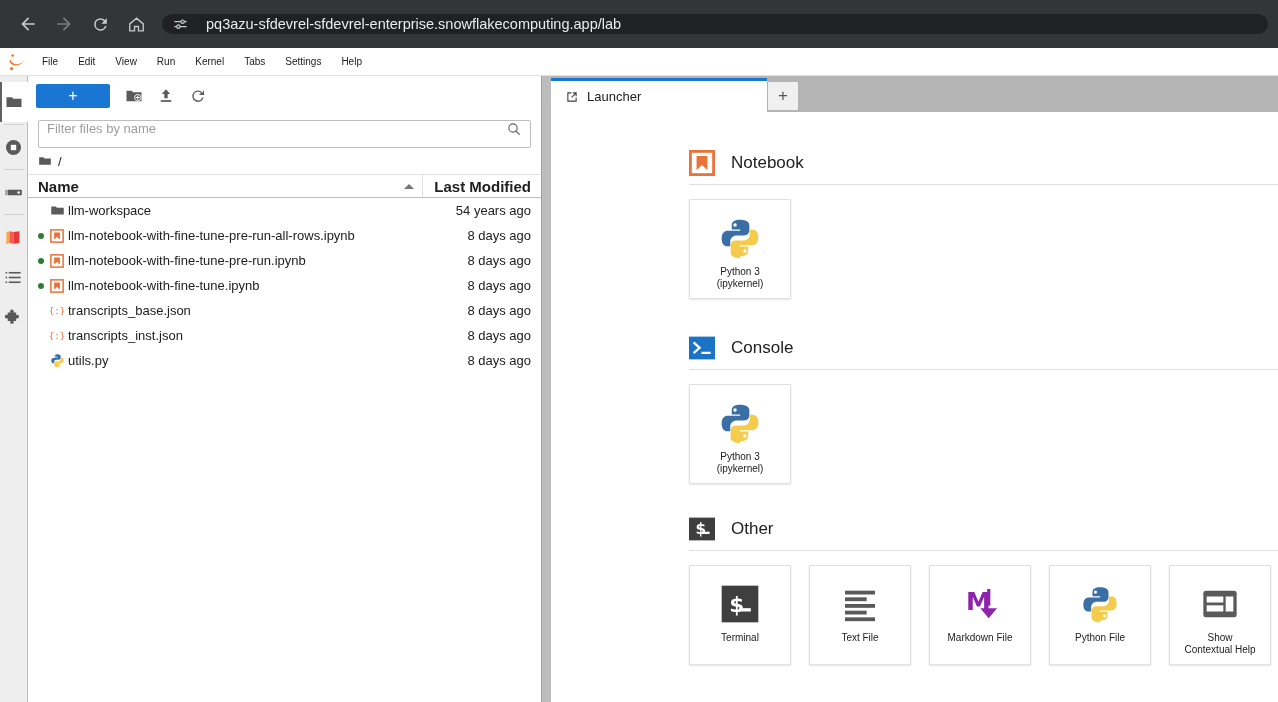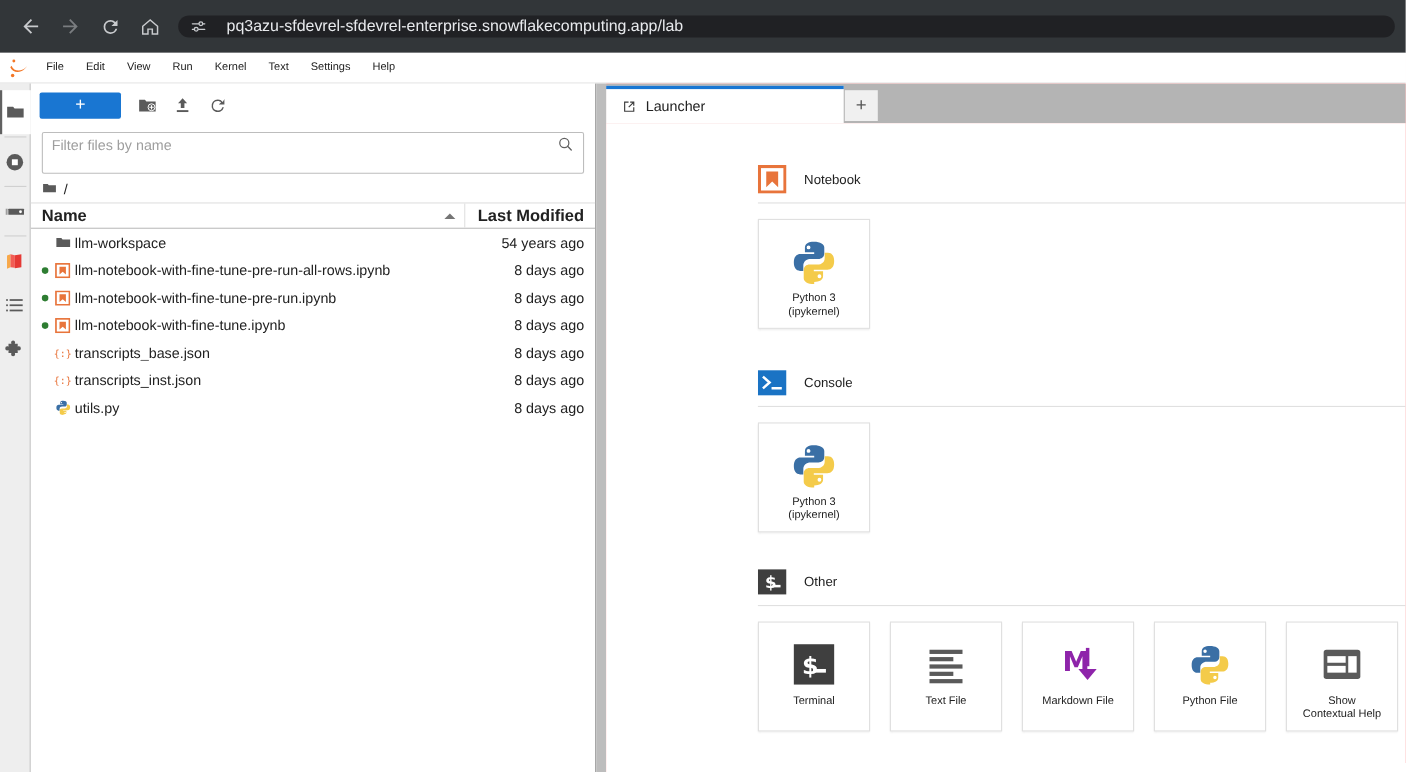--- a/index.html
+++ b/index.html
@@ -129,22 +129,22 @@
   .tool-btn {
     width: 28px; height: 26px;
     display: flex; align-items: center; justify-content: center;
     background: transparent; border: none; cursor: pointer;
   }
   .filter-wrap {
     margin: 4px 10px 0 10px;
     height: 28px;
     border: 1px solid #bdbdbd;
     border-radius: 2px;
-    display: flex; align-items: flex-end;
-    padding: 18px 8px;
+    display: flex; align-items: flex-start;
+    padding: 0 8px;
   }
   .filter-input {
     flex: 1 1 auto;
     border: none; outline: none;
     font-size: 13px;
     font-family: "Liberation Sans", sans-serif;
     color: #212121;
     background: transparent;
   }
   .filter-input::placeholder { color: #9e9e9e; }
@@ -272,21 +272,21 @@
   .section {
     padding-left: 138px;
   }
   .section-head {
     display: flex;
     align-items: center;
     gap: 16px;
     margin-bottom: 8px;
   }
   .section-title {
-    font-size: 12px;
+    font-size: 17px;
     color: #212121;
   }
   .section-rule {
     height: 1px;
     background: #e0e0e0;
     margin-left: 138px;
     margin-right: 0;
     margin-bottom: 14px;
   }
   .card-row {
@@ -367,21 +367,21 @@
       <circle cx="5.5" cy="4.2" r="1.6" fill="#f37726"></circle>
       <circle cx="4.2" cy="20" r="1.9" fill="#f37726"></circle>
       <path d="M3 9.2c1.5 4.6 6.9 6.6 11.6 4.6 2.6-1.1 4.5-3 5.4-5.1-1.1 2.9-3.3 5.4-6.6 6.7C8.6 17.6 3.4 15.3 1.6 11" fill="#f37726"></path>
     </svg>
   </div>
   <div class="menu-item">File</div>
   <div class="menu-item">Edit</div>
   <div class="menu-item">View</div>
   <div class="menu-item">Run</div>
   <div class="menu-item">Kernel</div>
-  <div class="menu-item">Text</div>
+  <div class="menu-item">Tabs</div>
   <div class="menu-item">Settings</div>
   <div class="menu-item">Help</div>
 </div>
 
 <div class="shell">
 
   <div class="activitybar">
     <div class="ab-item selected">
       <svg width="18" height="18" viewBox="0 0 24 24">
         <path d="M2 5.5h7.2l1.8 2H22v11H2z" fill="#5a5a5a"></path>

